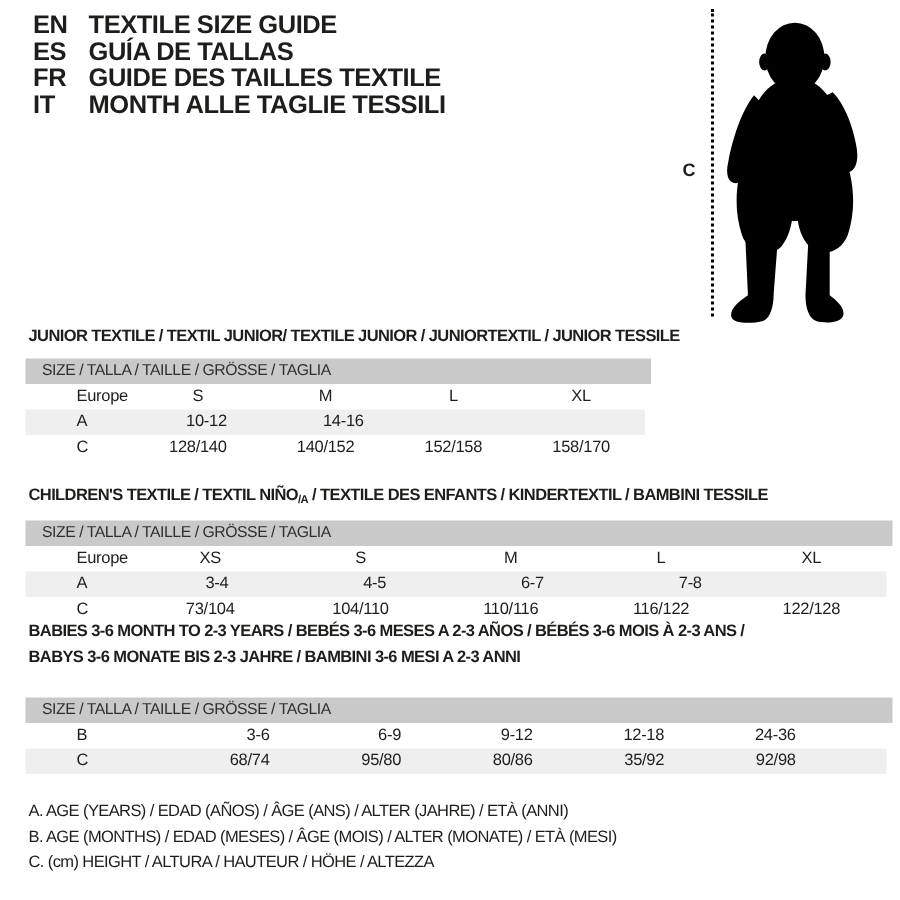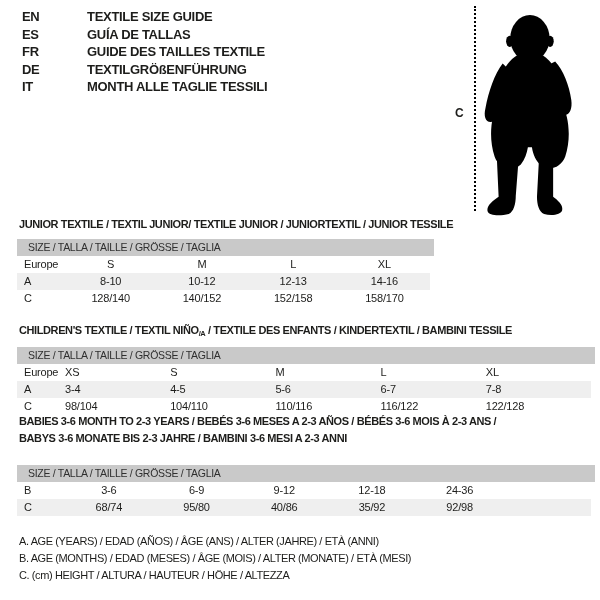--- a/index.html
+++ b/index.html
@@ -2,38 +2,38 @@
 <html><head>
 <meta charset="utf-8">
 <style>
   html,body { margin:0; padding:0; background:#fff; }
   .page {
     position:relative; width:600px; height:600px; background:#ffffff;
     font-family:"Liberation Sans", sans-serif; color:#1d1d1b; overflow:hidden;
   }
   
   .langs { position:absolute; left:22px; top:8px; }
-  .lang-row { display:flex; font-weight:bold; font-size:13px; line-height:17.6px; letter-spacing:-0.3px;gap:28px; }
+  .lang-row { display:flex; font-weight:bold; font-size:17px; line-height:17.6px; letter-spacing:-0.3px; }
   .lang-code { width:37px; }
   
   .height-line { position:absolute; left:474px; top:6px; height:205px; width:0; border-left:2px dotted #000; }
   .c-label { position:absolute; left:455px; top:106px; font-weight:bold; font-size:12px; }
   .baby-svg { position:absolute; left:482px; top:5px; }
   
   .section-title { position:absolute; left:19px; font-weight:bold; font-size:11px; letter-spacing:-0.4px; line-height:17px; white-space:nowrap; }
   .subsc { font-size:7.5px; vertical-align:-2px; }
   
   .tbl { position:absolute; left:17px; }
   .tbl-head { background:#c9c9c9; color:#2f2f2f; font-size:10.5px; line-height:17px; height:17px; padding-left:11px; letter-spacing:-0.3px; }
   .row { display:flex; font-size:11px; line-height:17px; height:17px; letter-spacing:-0.2px; }
   .row.alt { background:#efefef; }
-  .cell-label { width:48px; padding-left:7px; box-sizing:border-box; }
+  .cell-label { width:48px; padding-left:7px; box-sizing:border-box;margin-left:27px; }
   .t1 { width:413px; } .t1 .cell { width:91.25px; text-align:center; }
-  .t2 { width:574px; } .t2 .cell { width:105.2px; text-align:left; }
-  .t3 { width:574px; } .t3 .cell { width:87.7px; text-align:center; }
+  .t2 { width:574px; } .t2 .cell { width:105.2px; text-align:center; }
+  .t3 { width:574px; } .t3 .cell { width:87.7px; text-align:right; }
   .t1 .tbl-head { width:406px; } .t2 .tbl-head, .t3 .tbl-head { width:567px; }
   
   .legend { position:absolute; left:19px; top:533px; font-weight:normal; font-size:11px; letter-spacing:-0.4px; line-height:17.2px; }
 </style>
 </head>
 <body>
 
 <div class="page">
 
   <div class="langs">
@@ -41,24 +41,20 @@
       <span class="lang-code">EN</span>
       <span>TEXTILE SIZE GUIDE</span>
     </div>
     <div class="lang-row">
       <span class="lang-code">ES</span>
       <span>GUÍA DE TALLAS</span>
     </div>
     <div class="lang-row">
       <span class="lang-code">FR</span>
       <span>GUIDE DES TAILLES TEXTILE</span>
-    </div>
-    <div class="lang-row">
-      <span class="lang-code">DE</span>
-      <span>TEXTILGRÖßENFÜHRUNG</span>
     </div>
     <div class="lang-row">
       <span class="lang-code">IT</span>
       <span>MONTH ALLE TAGLIE TESSILI</span>
     </div>
   </div>
 
   <div class="height-line"></div>
   <div class="c-label">C</div>
   <svg class="baby-svg" width="114" height="212" viewBox="0 0 112 210" fill="#000000">
@@ -78,23 +74,21 @@
     <div class="tbl-head">SIZE / TALLA / TAILLE / GRÖSSE / TAGLIA</div>
     <div class="row">
       <div class="cell-label">Europe</div>
       <div class="cell">S</div>
       <div class="cell">M</div>
       <div class="cell">L</div>
       <div class="cell">XL</div>
     </div>
     <div class="row alt">
       <div class="cell-label">A</div>
-      <div class="cell">8-10</div>
       <div class="cell">10-12</div>
-      <div class="cell">12-13</div>
       <div class="cell">14-16</div>
     </div>
     <div class="row">
       <div class="cell-label">C</div>
       <div class="cell">128/140</div>
       <div class="cell">140/152</div>
       <div class="cell">152/158</div>
       <div class="cell">158/170</div>
     </div>
   </div>
@@ -109,27 +103,26 @@
       <div class="cell">XS</div>
       <div class="cell">S</div>
       <div class="cell">M</div>
       <div class="cell">L</div>
       <div class="cell">XL</div>
     </div>
     <div class="row alt">
       <div class="cell-label">A</div>
       <div class="cell">3-4</div>
       <div class="cell">4-5</div>
-      <div class="cell">5-6</div>
       <div class="cell">6-7</div>
       <div class="cell">7-8</div>
     </div>
     <div class="row">
       <div class="cell-label">C</div>
-      <div class="cell">98/104</div>
+      <div class="cell">73/104</div>
       <div class="cell">104/110</div>
       <div class="cell">110/116</div>
       <div class="cell">116/122</div>
       <div class="cell">122/128</div>
     </div>
   </div>
 
   <div class="section-title" style="top:413px">
     <div>BABIES 3-6 MONTH TO 2-3 YEARS / BEBÉS 3-6 MESES A 2-3 AÑOS / BÉBÉS 3-6 MOIS À 2-3 ANS /</div>
     <div>BABYS 3-6 MONATE BIS 2-3 JAHRE / BAMBINI 3-6 MESI A 2-3 ANNI</div>
@@ -141,21 +134,21 @@
       <div class="cell">3-6</div>
       <div class="cell">6-9</div>
       <div class="cell">9-12</div>
       <div class="cell">12-18</div>
       <div class="cell">24-36</div>
     </div>
     <div class="row alt">
       <div class="cell-label">C</div>
       <div class="cell">68/74</div>
       <div class="cell">95/80</div>
-      <div class="cell">40/86</div>
+      <div class="cell">80/86</div>
       <div class="cell">35/92</div>
       <div class="cell">92/98</div>
     </div>
   </div>
 
   <div class="legend">
     <div>A. AGE (YEARS) / EDAD (AÑOS) / ÂGE (ANS) / ALTER (JAHRE) / ETÀ (ANNI)</div>
     <div>B. AGE (MONTHS) / EDAD (MESES) / ÂGE (MOIS) / ALTER (MONATE) / ETÀ (MESI)</div>
     <div>C. (cm) HEIGHT / ALTURA / HAUTEUR / HÖHE / ALTEZZA</div>
   </div>

